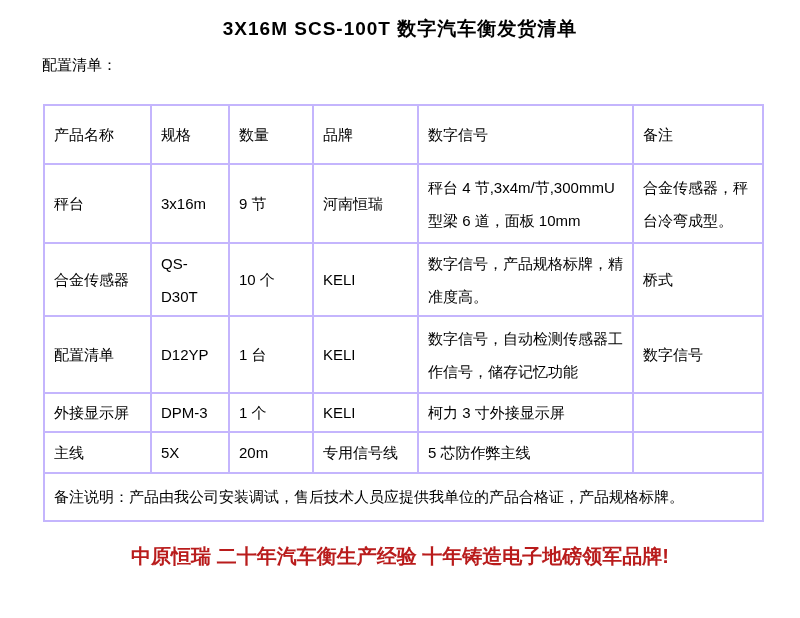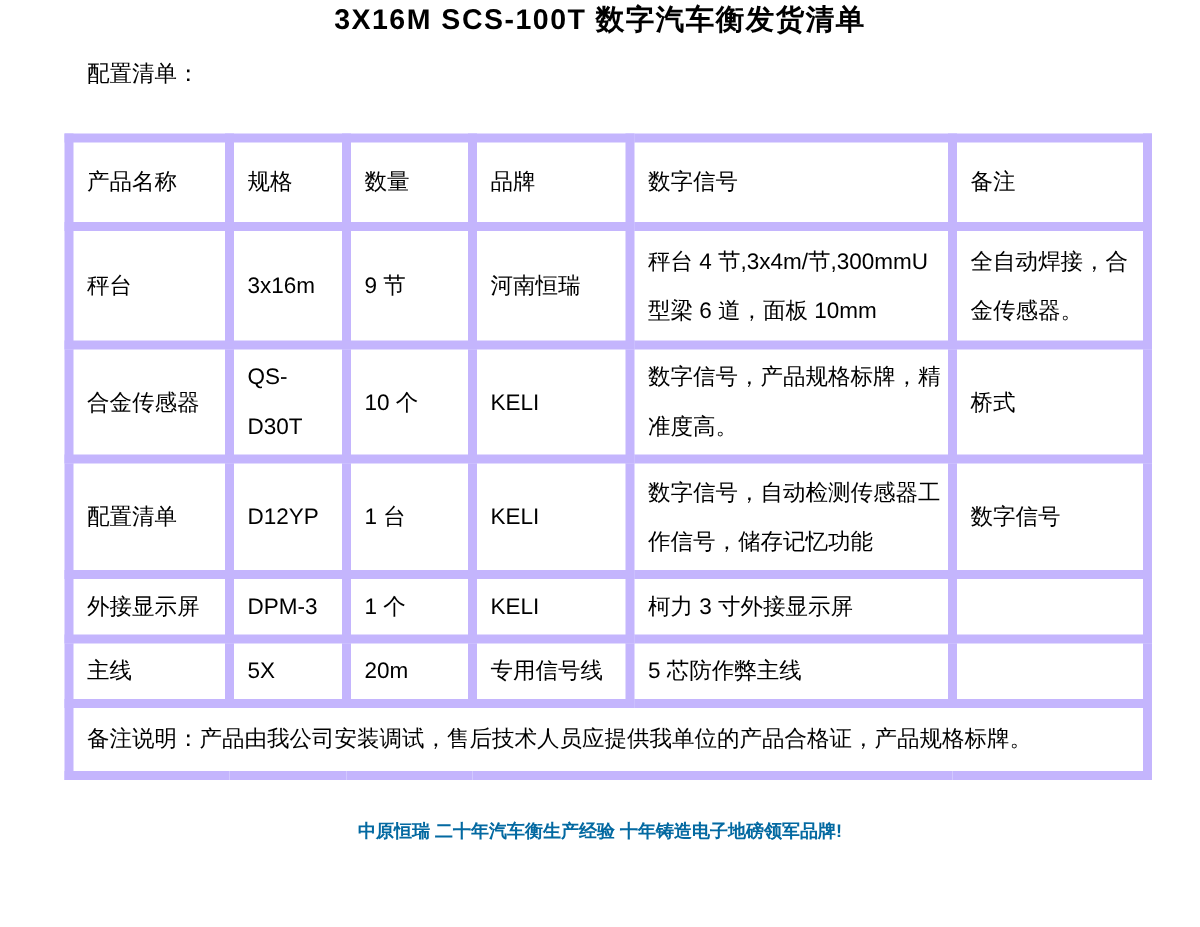--- a/index.html
+++ b/index.html
@@ -11,71 +11,71 @@
     font-family: "Liberation Sans", sans-serif;
     color: #000000;
   }
   .page {
     width: 800px;
     height: 618px;
     background: #ffffff;
     position: relative;
   }
   .doc-title {
-    padding-top: 2px;
+    padding-top: 17px;
     text-align: center;
     font-size: 19px;
     line-height: 24px;
     font-weight: bold;
     letter-spacing: 1px;
   }
   .doc-subtitle {
-    margin: 14px 0 0 58px;
+    margin: 14px 0 0 42px;
     font-size: 15px;
     line-height: 19px;
   }
   table.spec-table {
     border-collapse: collapse;
     table-layout: fixed;
     margin: 30px 0 0 43px;
     width: 719px;
   }
   table.spec-table col.c1 { width: 107px; }
   table.spec-table col.c2 { width: 78px; }
   table.spec-table col.c3 { width: 84px; }
   table.spec-table col.c4 { width: 105px; }
   table.spec-table col.c5 { width: 215px; }
   table.spec-table col.c6 { width: 130px; }
   table.spec-table th,
   table.spec-table td {
-    border: 6px solid #c4b5fd;
+    border: 2px solid #c4b5fd;
     font-size: 15px;
     font-weight: normal;
     text-align: left;
     vertical-align: middle;
     padding: 2px 4px 2px 9px;
     line-height: 33px;
     overflow: hidden;
   }
   tr.row-header  { height: 59px; }
   tr.row-1 { height: 79px; }
   tr.row-2 { height: 73px; }
   tr.row-3 { height: 77px; }
   tr.row-4 { height: 37px; }
   tr.row-5 { height: 38px; }
   tr.row-6 { height: 41px; }
   tr.row-footnote { height: 48px; }
   tr.row-footnote td { line-height: 22px; font-family: Liberation Serif, serif; }
   .slogan {
     margin-top: 24px;
     text-align: center;
-    font-size: 12px;
+    font-size: 20px;
     line-height: 20px;
     font-weight: bold;
-    color: #0369a1;
+    color: #b91c1c;
   }
 </style>
 </head>
 <body>
 
 <div class="page">
 
   <div class="doc-title">3X16M SCS-100T 数字汽车衡发货清单</div>
 
   <div class="doc-subtitle">配置清单：</div>
@@ -98,21 +98,21 @@
         <th>数字信号</th>
         <th>备注</th>
       </tr>
 
       <tr class="row-1">
         <td>秤台</td>
         <td>3x16m</td>
         <td>9 节</td>
         <td>河南恒瑞</td>
         <td>秤台 4 节,3x4m/节,300mmU 型梁 6 道，面板 10mm</td>
-        <td>全自动焊接，合金传感器。</td>
+        <td>合金传感器，秤台冷弯成型。</td>
       </tr>
 
       <tr class="row-2">
         <td>合金传感器</td>
         <td>QS-D30T</td>
         <td>10 个</td>
         <td>KELI</td>
         <td>数字信号，产品规格标牌，精准度高。</td>
         <td>桥式</td>
       </tr>

